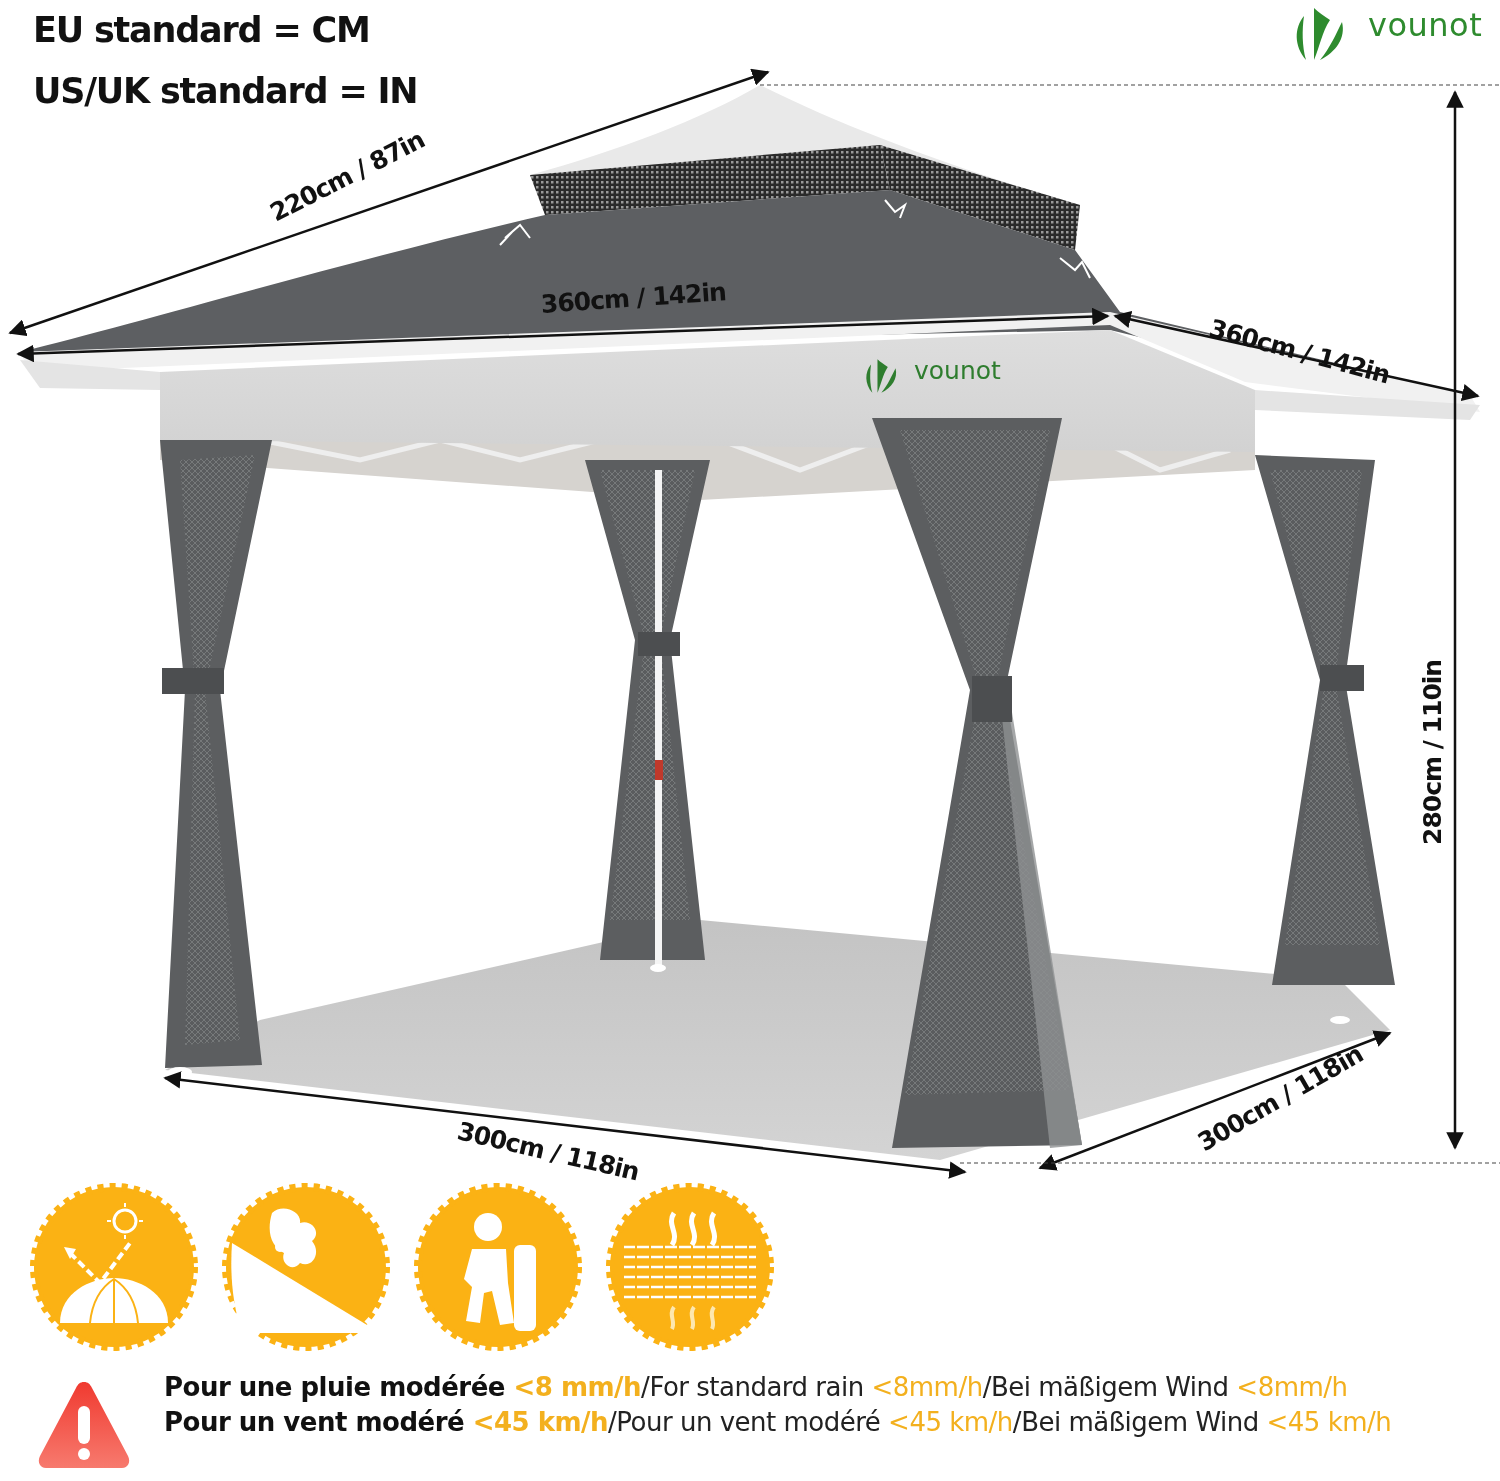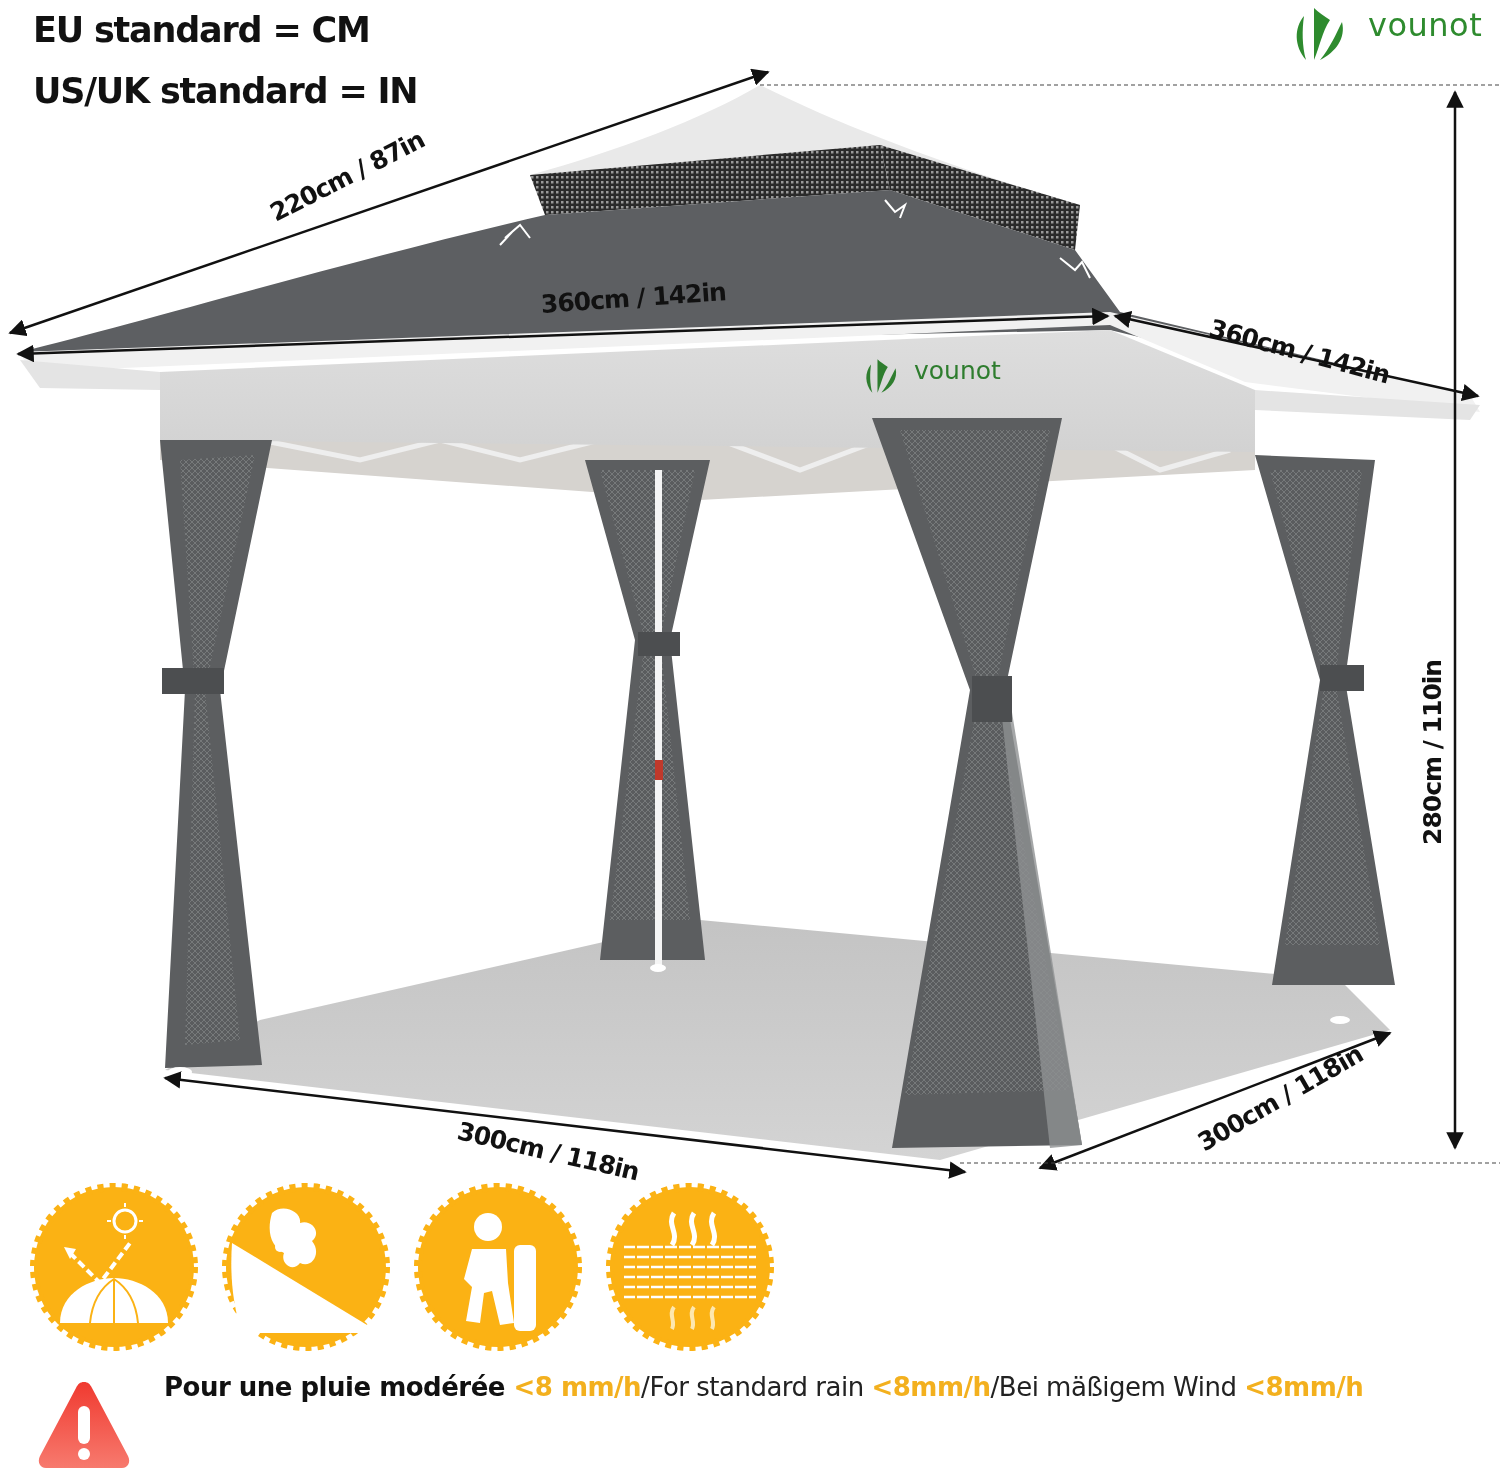--- a/index.html
+++ b/index.html
@@ -23,21 +23,21 @@
   .badges { position:absolute; left:30px; top:1183px; display:flex; gap:24px; }
   .badge { width:168px; height:168px; position:relative; }
   .badge svg { width:168px; height:168px; }
   .notice { position:absolute; left:36px; top:1376px; width:1460px; height:105px; }
   .warn { position:absolute; left:0; top:0; width:96px; height:96px; }
   .lines { position:absolute; left:128px; top:-6px; font-size:26px; line-height:35px; white-space:nowrap; letter-spacing:-0.5px; }
   .line { display:block; }
   .b { font-weight:bold; color:#111; }
   .n { font-weight:normal; color:#222; }
   .ob { font-weight:bold; color:#f3b01e;margin-top:36px; }
-  .on { font-weight:bold; color:#f3b01e; }
+  .on { font-weight:normal; color:#f3b01e; }
 </style>
 </head>
 <body>
 
 <div class="std" id="std-eu">EU standard = CM</div>
 <div class="std" id="std-us">US/UK standard = IN</div>
 
 <div class="logo" id="logo-top">
   <svg width="62" height="56" viewBox="0 0 62 56">
     <path d="M14 10 C4 22 4 40 16 54 C12 40 12 24 14 10 Z" fill="#2e8b2e"></path>
@@ -237,14 +237,17 @@
         </linearGradient>
       </defs>
     <path d="M48 6 C52 6 54 8 56 12 L92 80 C95 86 92 92 86 92 L10 92 C4 92 1 86 4 80 L40 12 C42 8 44 6 48 6 Z" fill="url(#wg)"></path>
     <rect x="42" y="30" width="12" height="38" rx="6" fill="#fff"></rect>
     <circle cx="48" cy="78" r="6" fill="#fff"></circle>
   </svg>
   <div class="lines">
     <span class="line">
       <span class="b">Pour une pluie modérée </span><span class="ob">&lt;8 mm/h</span><span class="n">/</span><span class="n">For standard rain </span><span class="on">&lt;8mm/h</span><span class="n">/</span><span class="n">Bei mäßigem Wind </span><span class="on">&lt;8mm/h</span>
     </span>
+    <span class="line">
+      <span class="b">Pour un vent modéré </span><span class="ob">&lt;45 km/h</span><span class="n">/</span><span class="n">Pour un vent modéré </span><span class="on">&lt;45 km/h</span><span class="n">/</span><span class="n">Bei mäßigem Wind </span><span class="on">&lt;45 km/h</span>
+    </span>
   </div>
 </div>
 
 </body></html>

